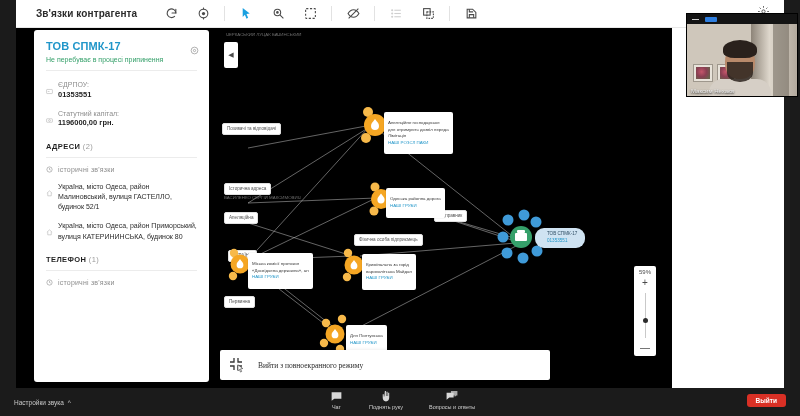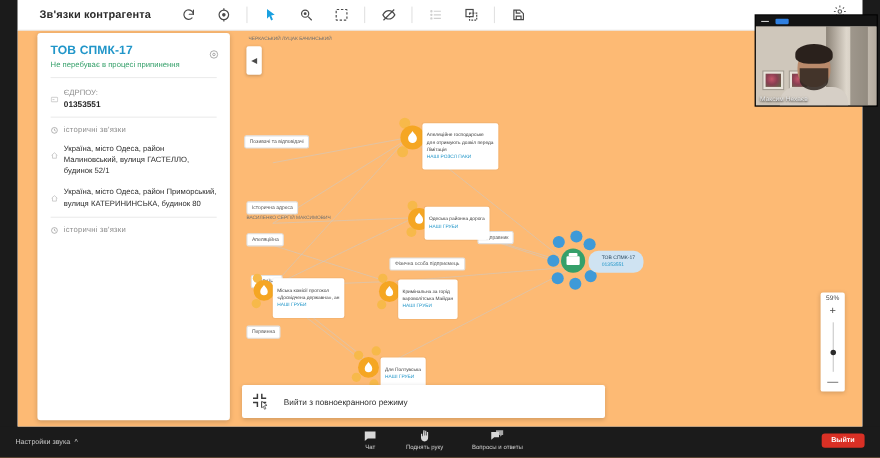--- a/index.html
+++ b/index.html
@@ -36,22 +36,22 @@
     border-radius: 3px; color: #4a4a4a;
   }
   .tbtn.active { color: #1aa0e0; }
   .tbtn.disabled { color: #cfcfcf; }
   .tsep { width: 1px; height: 15px; background: #e2e2e2; margin: 0 5px; }
   .tbtn svg { display: block; }
   #toolbar-gear { position: absolute; right: 14px; top: 4px; color: #5a5a5a; }
 
   
   #canvas {
-    position: absolute; left: 0; top: 28px; width: 768px; height: 360px;
-    background: #fdba74; overflow: hidden;
+    position: absolute; left: 0; top: 28px; width: 656px; height: 360px;
+    background: #000000; overflow: hidden;
   }
   #graph-svg { position: absolute; left: 0; top: 0; }
 
   
   #info-card {
     position: absolute; left: 18px; top: 2px; width: 175px; height: 352px;
     background: #ffffff;
     border-radius: 3px;
     box-shadow: 0 1px 5px rgba(0,0,0,.18);
     padding: 10px 12px 0 12px;
@@ -110,21 +110,21 @@
     position: absolute; left: 208px; top: 14px; width: 14px; height: 26px;
     background: #fff; box-shadow: 0 1px 3px rgba(0,0,0,.2);
     border-radius: 2px; display: flex; align-items: center; justify-content: center;
     color: #4a4a4a; font-size: 7px;
   }
 
   
   #exit-fs {
     position: absolute; left: 204px; bottom: 8px; width: 330px; height: 30px;
     background: #ffffff; box-shadow: 0 1px 4px rgba(0,0,0,.16);
-    border-radius: 2px; display: flex; align-items: center; padding-left: 8px; gap: 12px;
+    border-radius: 2px; display: flex; align-items: center; padding-left: 8px; gap: 12px; font-family: Liberation Serif, serif;
   }
   #exit-fs-label { font-size: 7.5px; color: #2b2b2b; }
   #exit-fs-icon { width: 18px; height: 18px; color: #3a3a3a; position: relative; }
 
   
   #zoom-ctl {
     position: absolute; right: 16px; bottom: 32px; width: 22px; height: 90px;
     background: #ffffff; box-shadow: 0 1px 4px rgba(0,0,0,.16);
     border-radius: 2px; display: flex; flex-direction: column;
     align-items: center; padding-top: 3px;
@@ -413,22 +413,38 @@
             <rect x="2" y="5" width="20" height="14" rx="2"></rect>
               <line x1="6" y1="12" x2="12" y2="12"></line>
           </svg>
         </div>
         <div class="field-body">
           <div class="field-label">ЄДРПОУ:</div>
           <div class="field-value">01353551</div>
         </div>
       </div>
 
-
-
+      <div class="field">
+        <div class="field-ico">
+          <svg width="7" height="7" viewBox="0 0 24 24" fill="none" stroke="currentColor" stroke-width="2">
+            <rect x="2" y="6" width="20" height="12" rx="2"></rect>
+              <circle cx="12" cy="12" r="3"></circle>
+          </svg>
+        </div>
+        <div class="field-body">
+          <div class="field-label">Статутний капітал:</div>
+          <div class="field-value">1196000,00 грн.</div>
+        </div>
+      </div>
+
+
+      <div class="sec-title">
+        <span>АДРЕСИ</span>
+        <span class="sec-count">(2)</span>
+      </div>
       <div class="divider"></div>
 
       <div class="hist-link">
         <svg width="7" height="7" viewBox="0 0 24 24" fill="none" stroke="currentColor" stroke-width="2">
           <circle cx="12" cy="12" r="9"></circle>
             <polyline points="12 7 12 12 16 14"></polyline>
         </svg>
         <span>історичні зв'язки</span>
       </div>
 
@@ -445,20 +461,24 @@
       <div class="addr-row">
         <div class="field-ico">
           <svg width="7" height="7" viewBox="0 0 24 24" fill="none" stroke="currentColor" stroke-width="2">
             <path d="M3 11l9-8 9 8"></path>
               <path d="M6 10v10h12V10"></path>
           </svg>
         </div>
         <div class="addr-text">Україна, місто Одеса, район Приморський, вулиця КАТЕРИНИНСЬКА, будинок 80</div>
       </div>
 
+      <div class="sec-title">
+        <span>ТЕЛЕФОН</span>
+        <span class="sec-count">(1)</span>
+      </div>
       <div class="divider"></div>
 
       <div class="hist-link">
         <svg width="7" height="7" viewBox="0 0 24 24" fill="none" stroke="currentColor" stroke-width="2">
           <circle cx="12" cy="12" r="9"></circle>
             <polyline points="12 7 12 12 16 14"></polyline>
         </svg>
         <span>історичні зв'язки</span>
       </div>
     </div>

